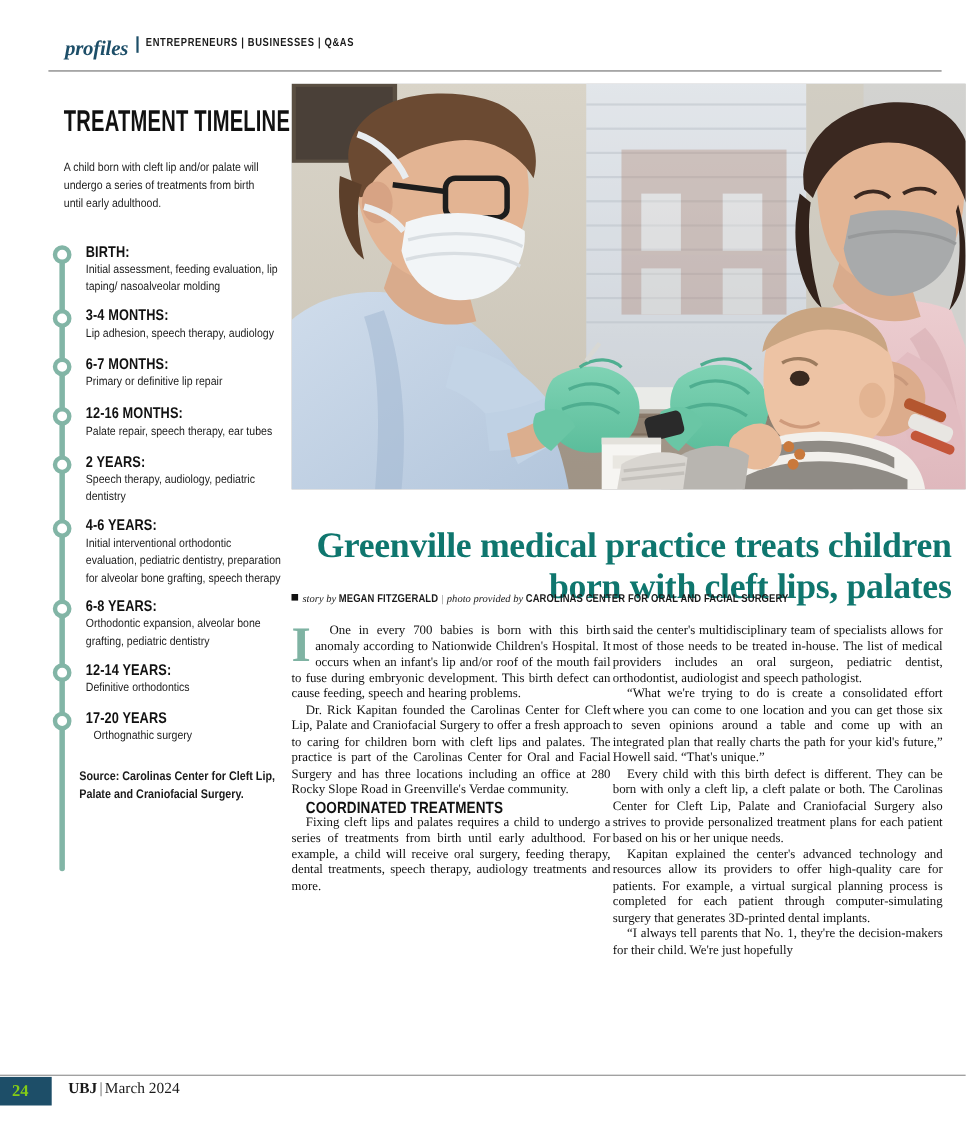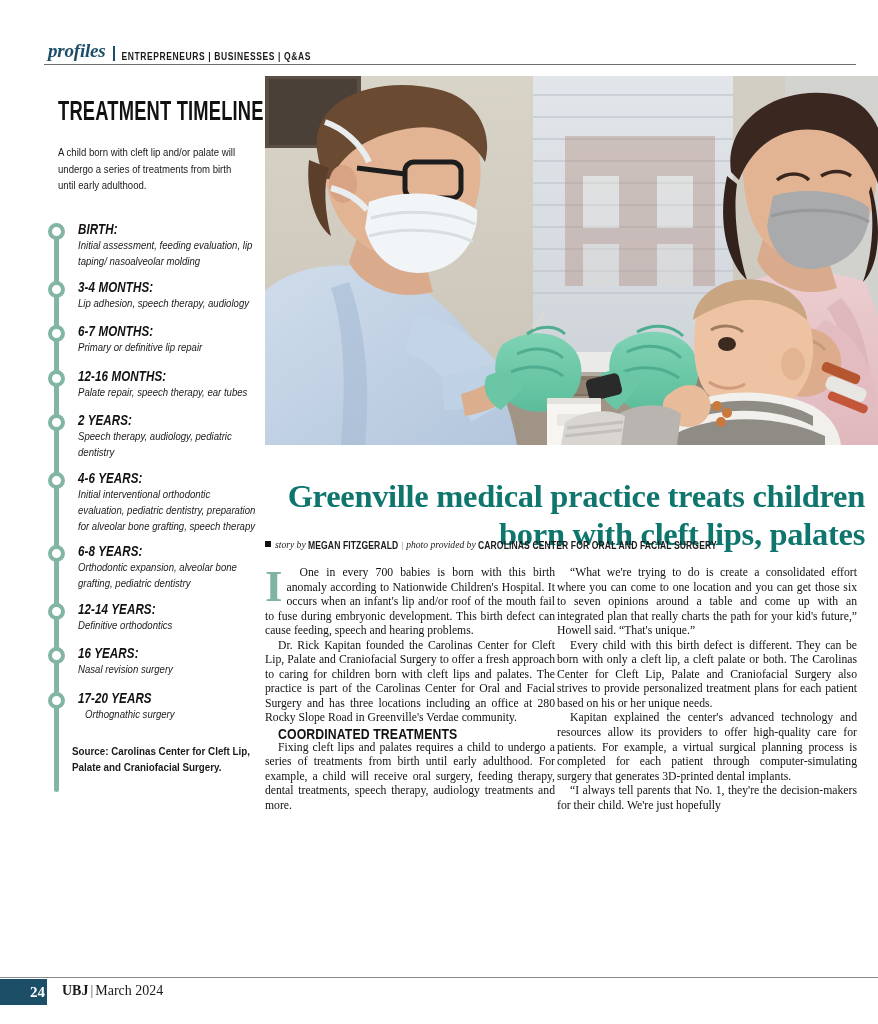--- a/index.html
+++ b/index.html
@@ -12,26 +12,26 @@
     height: 1024px;
     position: relative;
     font-family: "Liberation Serif", serif;
     color: #1a1a1a;
     overflow: hidden;
   }
 
   
   #masthead {
     position: absolute;
-    left: 48px;
+    left: 59px;
     top: 34px;
     width: 812px;
     height: 28px;
     display: flex;
-    align-items: flex-end;
+    align-items: flex-start;
     gap: 7px;
   }
   #profiles-word {
     font-family: "Liberation Serif", serif;
     font-weight: bold;
     font-style: italic;
     font-size: 19px;
     color: #1d4e68;
     letter-spacing: -0.2px;
   }
@@ -101,21 +101,20 @@
     top: 4px;
     width: 5px;
     background: #82b5a6;
     border-radius: 3px;
   }
   .tl-item {
     position: relative;
     padding-left: 34px;
     margin-bottom: 13px;
     min-height: 26px;
-    font-style: italic;
   }
   .tl-marker {
     position: absolute;
     left: 4px;
     top: 2px;
     width: 17px;
     height: 17px;
     border-radius: 50%;
     border: 4.5px solid #82b5a6;
     background: #ffffff;
@@ -268,28 +267,28 @@
     height: 1px;
     background: #8a8a8a;
   }
   #page-num-box {
     position: absolute;
     left: 0;
     top: 979px;
     width: 47px;
     height: 26px;
     background: #1d4e68;
-    color: #ffffff;
+    color: #84cc16;
     font-family: "Liberation Serif", serif;
     font-weight: bold;
     font-size: 15px;
     display: flex;
     align-items: center;
     justify-content: flex-end;
-    padding-right: 2px;
+    padding-right: 21px;
     box-sizing: border-box;
   }
   #footer-text {
     position: absolute;
     left: 62px;
     top: 983px;
     font-family: "Liberation Serif", serif;
     font-size: 14px;
     color: #1a1a1a;
   }
@@ -345,25 +344,20 @@
     </div>
     <div class="tl-item">
       <span class="tl-marker"></span>
       <span class="tl-label">6-8 YEARS:</span>
       <span class="tl-desc">Orthodontic expansion, alveolar bone grafting, pediatric dentistry</span>
     </div>
     <div class="tl-item">
       <span class="tl-marker"></span>
       <span class="tl-label">12-14 YEARS:</span>
       <span class="tl-desc">Definitive orthodontics</span>
-    </div>
-    <div class="tl-item">
-      <span class="tl-marker"></span>
-      <span class="tl-label">16 YEARS:</span>
-      <span class="tl-desc">Nasal revision surgery</span>
     </div>
     <div class="tl-item indent-desc">
       <span class="tl-marker"></span>
       <span class="tl-label">17-20 YEARS</span>
       <span class="tl-desc">Orthognathic surgery</span>
     </div>
   </div>
 
   <div id="timeline-source">Source: Carolinas Center for Cleft Lip, Palate and Craniofacial Surgery.</div>
 </div>
@@ -554,20 +548,21 @@
 
 <div class="col" id="col-left">
   <p class="dropcap-para"><span class="dropcap">I</span></p>
   <p>One in every 700 babies is born with this birth anomaly according to Nationwide Children's Hospital. It occurs when an infant's lip and/or roof of the mouth fail to fuse during embryonic development. This birth defect can cause feeding, speech and hearing problems.</p>
   <p>Dr. Rick Kapitan founded the Carolinas Center for Cleft Lip, Palate and Craniofacial Surgery to offer a fresh approach to caring for children born with cleft lips and palates. The practice is part of the Carolinas Center for Oral and Facial Surgery and has three locations including an office at 280 Rocky Slope Road in Greenville's Verdae community.</p>
   <p class="subhead">COORDINATED TREATMENTS</p>
   <p>Fixing cleft lips and palates requires a child to undergo a series of treatments from birth until early adulthood. For example, a child will receive oral surgery, feeding therapy, dental treatments, speech therapy, audiology treatments and more.</p>
 </div>
 
 <div class="col" id="col-right">
+  <p class="noindent">said the center's multidisciplinary team of specialists allows for most of those needs to be treated in-house. The list of medical providers includes an oral surgeon, pediatric dentist, orthodontist, audiologist and speech pathologist.</p>
   <p>“What we're trying to do is create a consolidated effort where you can come to one location and you can get those six to seven opinions around a table and come up with an integrated plan that really charts the path for your kid's future,” Howell said. “That's unique.”</p>
   <p>Every child with this birth defect is different. They can be born with only a cleft lip, a cleft palate or both. The Carolinas Center for Cleft Lip, Palate and Craniofacial Surgery also strives to provide personalized treatment plans for each patient based on his or her unique needs.</p>
   <p>Kapitan explained the center's advanced technology and resources allow its providers to offer high-quality care for patients. For example, a virtual surgical planning process is completed for each patient through computer-simulating surgery that generates 3D-printed dental implants.</p>
   <p>“I always tell parents that No. 1, they're the decision-makers for their child. We're just hopefully</p>
 </div>
 
 <div id="footer-rule"></div>
 <div id="page-num-box">24</div>
 <div id="footer-text">
   <span class="brand">UBJ</span><span class="bar">|</span><span>March 2024</span>

